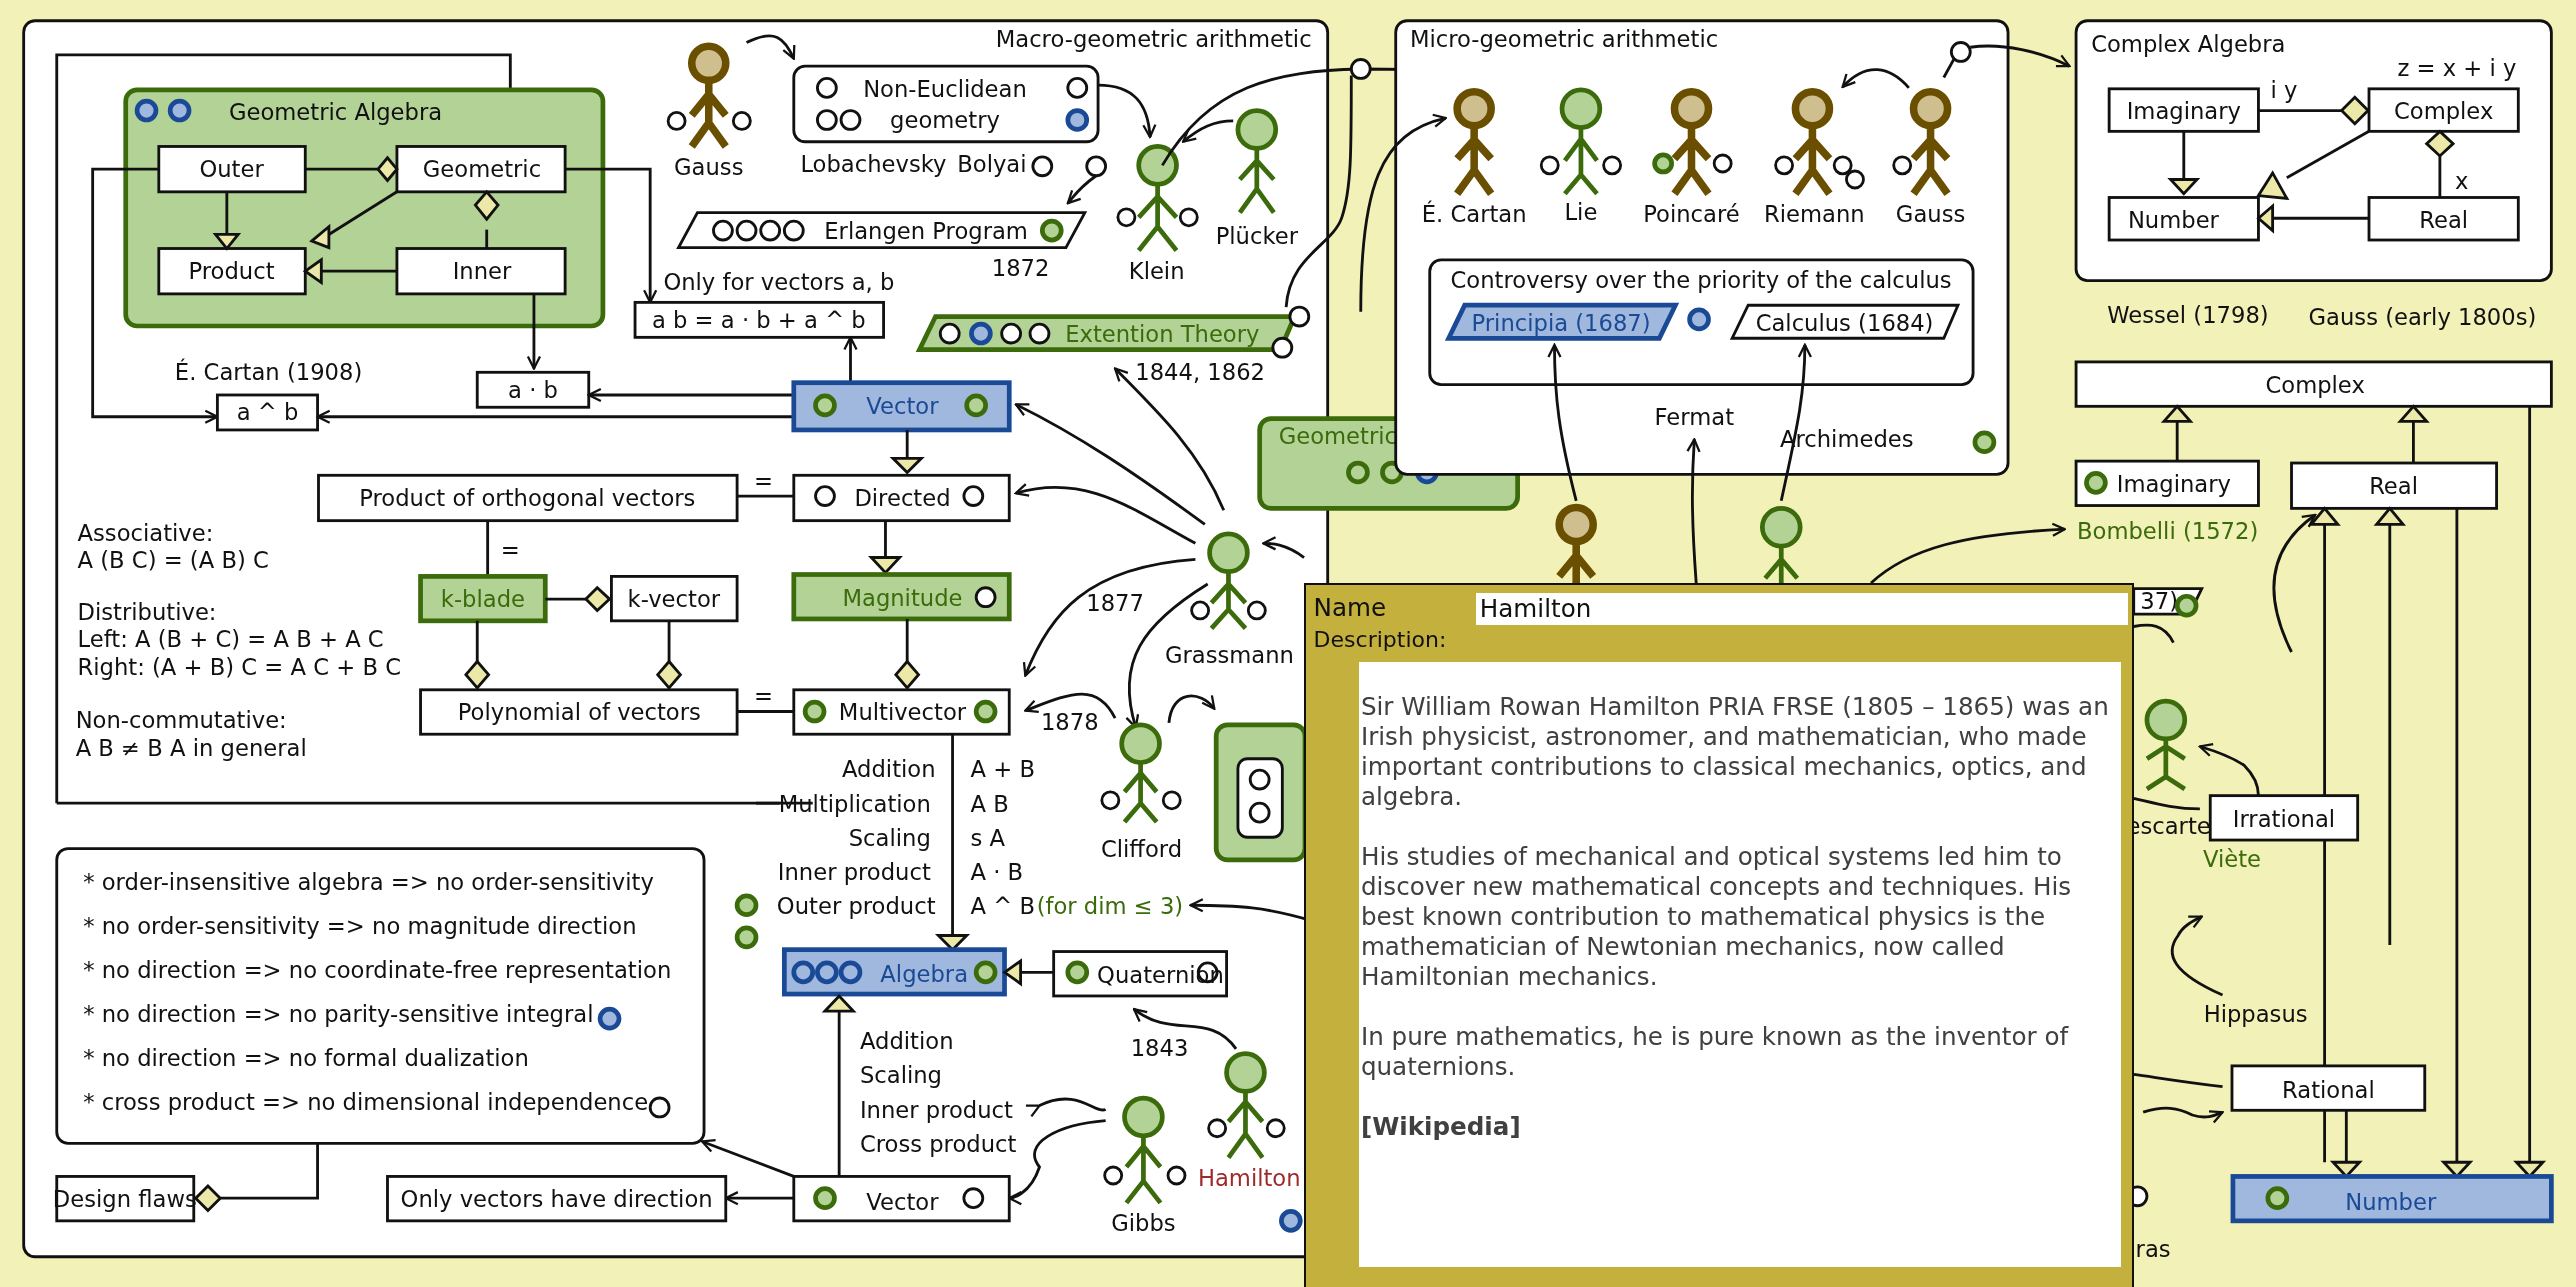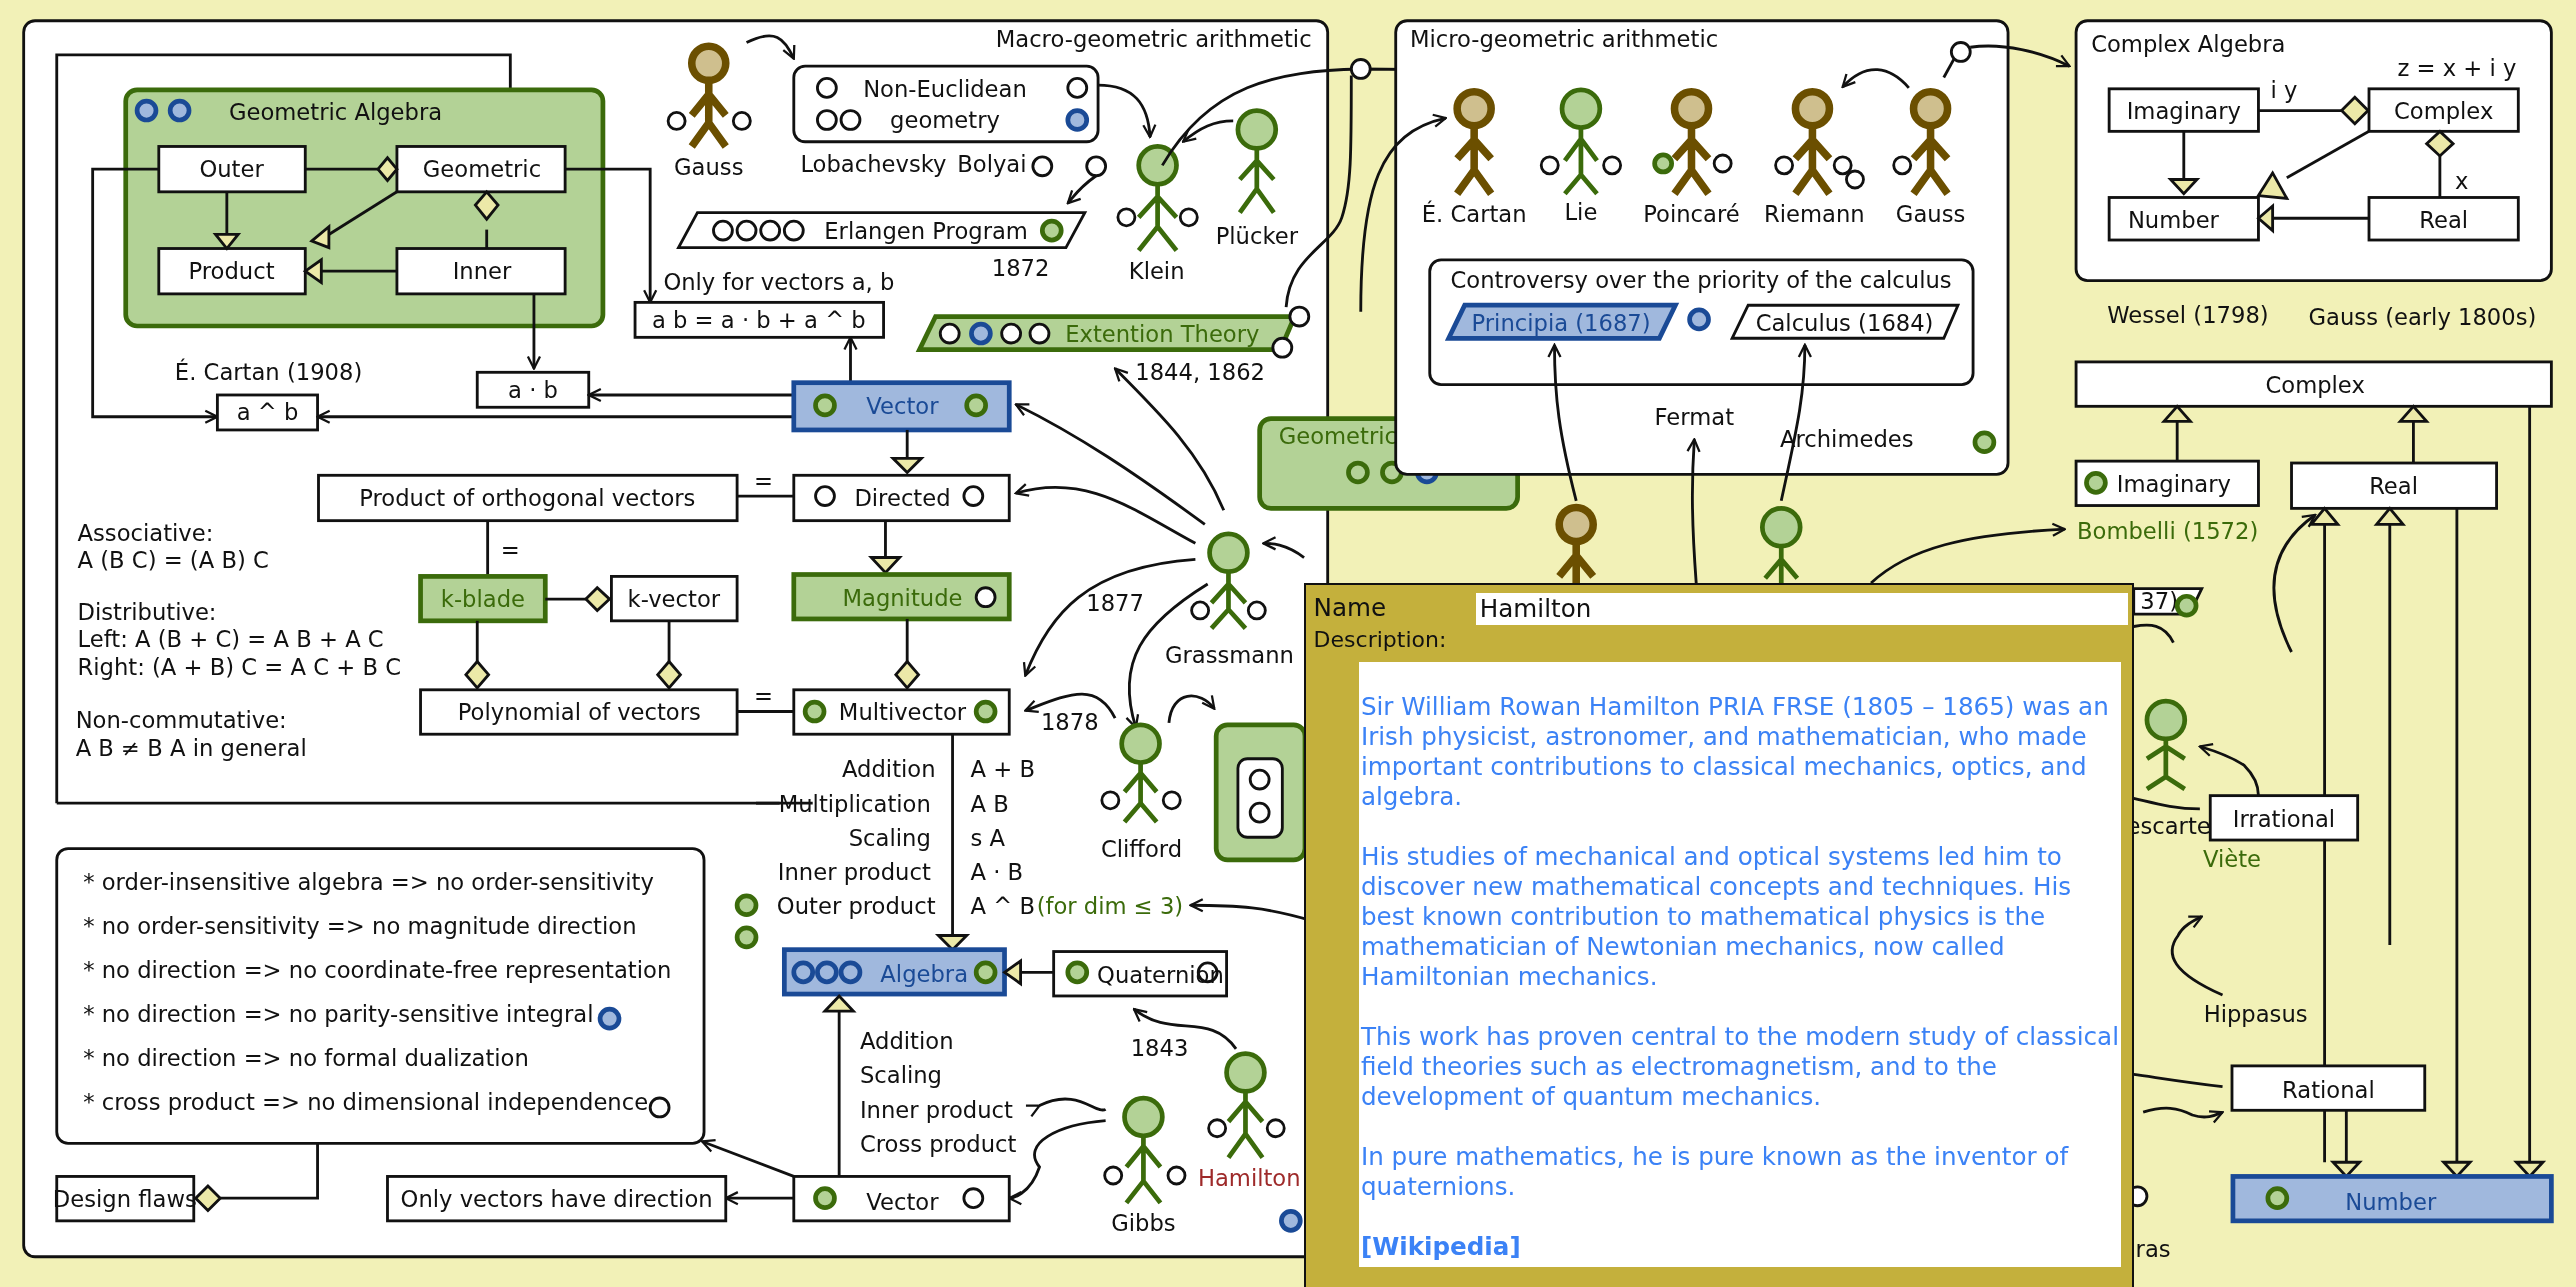--- a/index.html
+++ b/index.html
@@ -21,21 +21,21 @@
   .rtext { fill:#9e2a2a !important; }
 
   
   .popup { position:absolute; left:1304px; top:583px; width:830px; height:782px; background:#c4b03c;
            border:2.8px solid #111; box-sizing:border-box; font-family:"DejaVu Sans", sans-serif; }
   .popup .name-label { position:absolute; left:7.6px; top:7.6px; font-size:24.6px; color:#111; }
   .popup .name-input { position:absolute; left:170px; top:7.6px; width:652px; height:32px; background:#fff;
            border:none; font-size:24.6px; padding:0 3.8px; box-sizing:border-box; font-family:"DejaVu Sans", sans-serif; color:#111; }
   .popup .desc-label { position:absolute; left:7.6px; top:42px; font-size:22px; color:#111; }
   .popup .desc-area { position:absolute; left:53px; top:77px; width:762px; height:605px; background:#fff;
-           box-sizing:border-box; padding:30px 0 0 1.9px; font-size:24.6px; line-height:30px; color:#3b82f6; overflow:hidden; }
+           box-sizing:border-box; padding:30px 0 0 1.9px; font-size:24.6px; line-height:30px; color:#404040; overflow:hidden; }
   .popup .desc-area p { margin:0 0 30px 0; }
   .popup .desc-area .src { margin-left:0;font-weight:bold; }
 </style>
 </head>
 <body>
 
 <svg id="canvas" viewBox="0 0 2726 1362" xmlns="http://www.w3.org/2000/svg">
   <defs>
     <marker id="arr" viewBox="0 0 20 20" refX="18" refY="10" markerWidth="16" markerHeight="16" orient="auto" markerUnits="userSpaceOnUse">
       <path d="M2,2 L18,10 L2,18" fill="none" stroke="#111" stroke-width="3"></path>
@@ -526,18 +526,17 @@
   <text x="2260" y="1330">ras</text>
 </svg>
 
 <div class="popup">
   <span class="name-label">Name</span>
   <input class="name-input" type="text" value="Hamilton" style="">
   <span class="desc-label">Description:</span>
   <div class="desc-area">
     <p>Sir William Rowan Hamilton PRIA FRSE (1805 – 1865) was an Irish physicist, astronomer, and mathematician, who made important contributions to classical mechanics, optics, and algebra.</p>
     <p>His studies of mechanical and optical systems led him to discover new mathematical concepts and techniques. His best known contribution to mathematical physics is the mathematician of Newtonian mechanics, now called Hamiltonian mechanics.</p>
-    <p>This work has proven central to the modern study of classical field theories such as electromagnetism, and to the development of quantum mechanics.</p>
     <p>In pure mathematics, he is pure known as the inventor of quaternions.</p>
     <p class="src">[Wikipedia]</p>
   </div>
 </div>
 
 
 </body></html>

